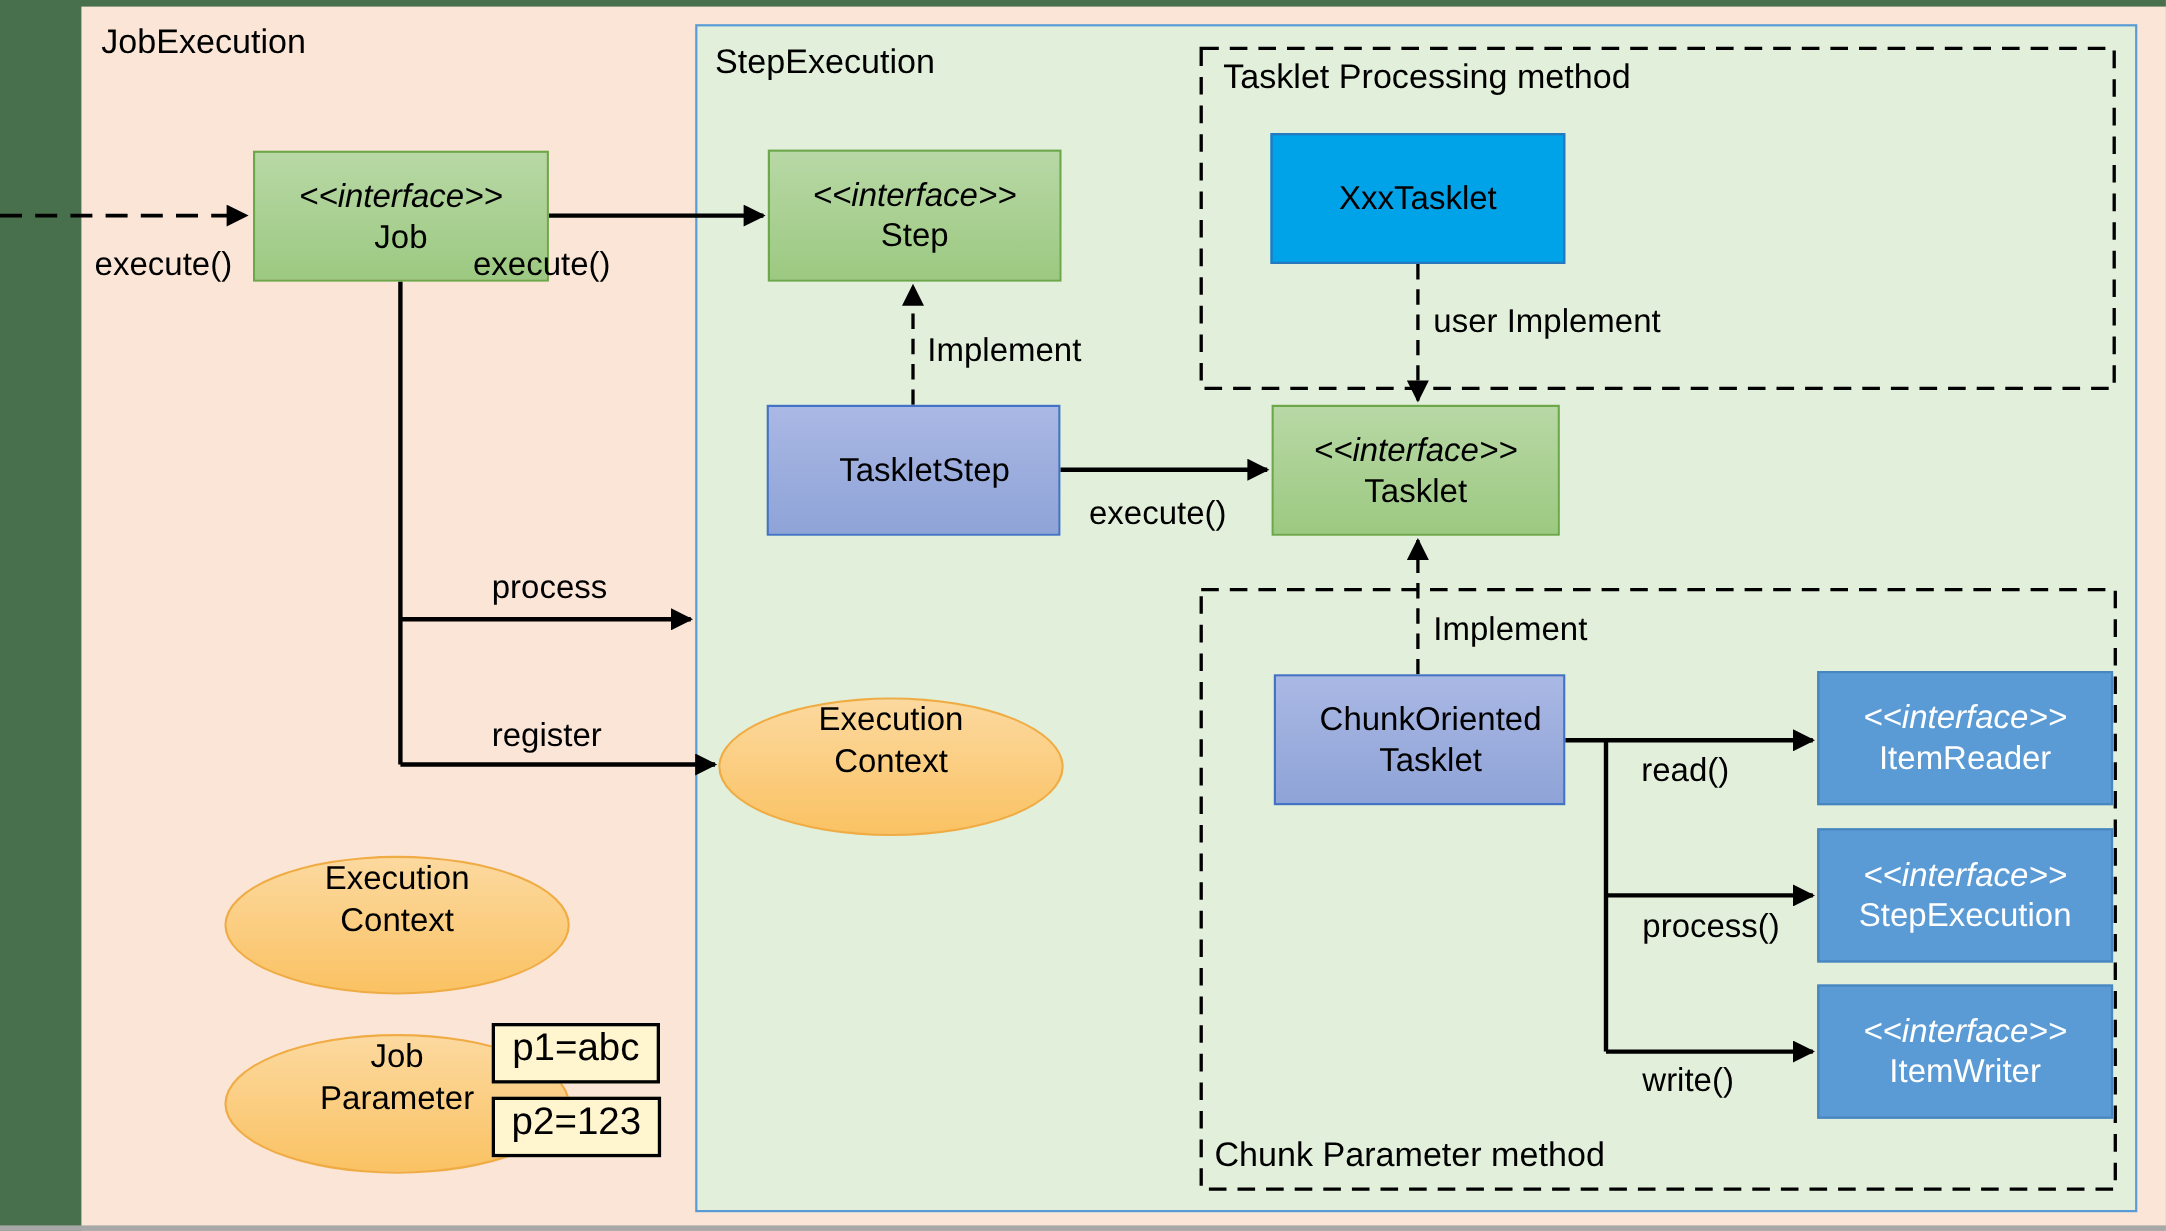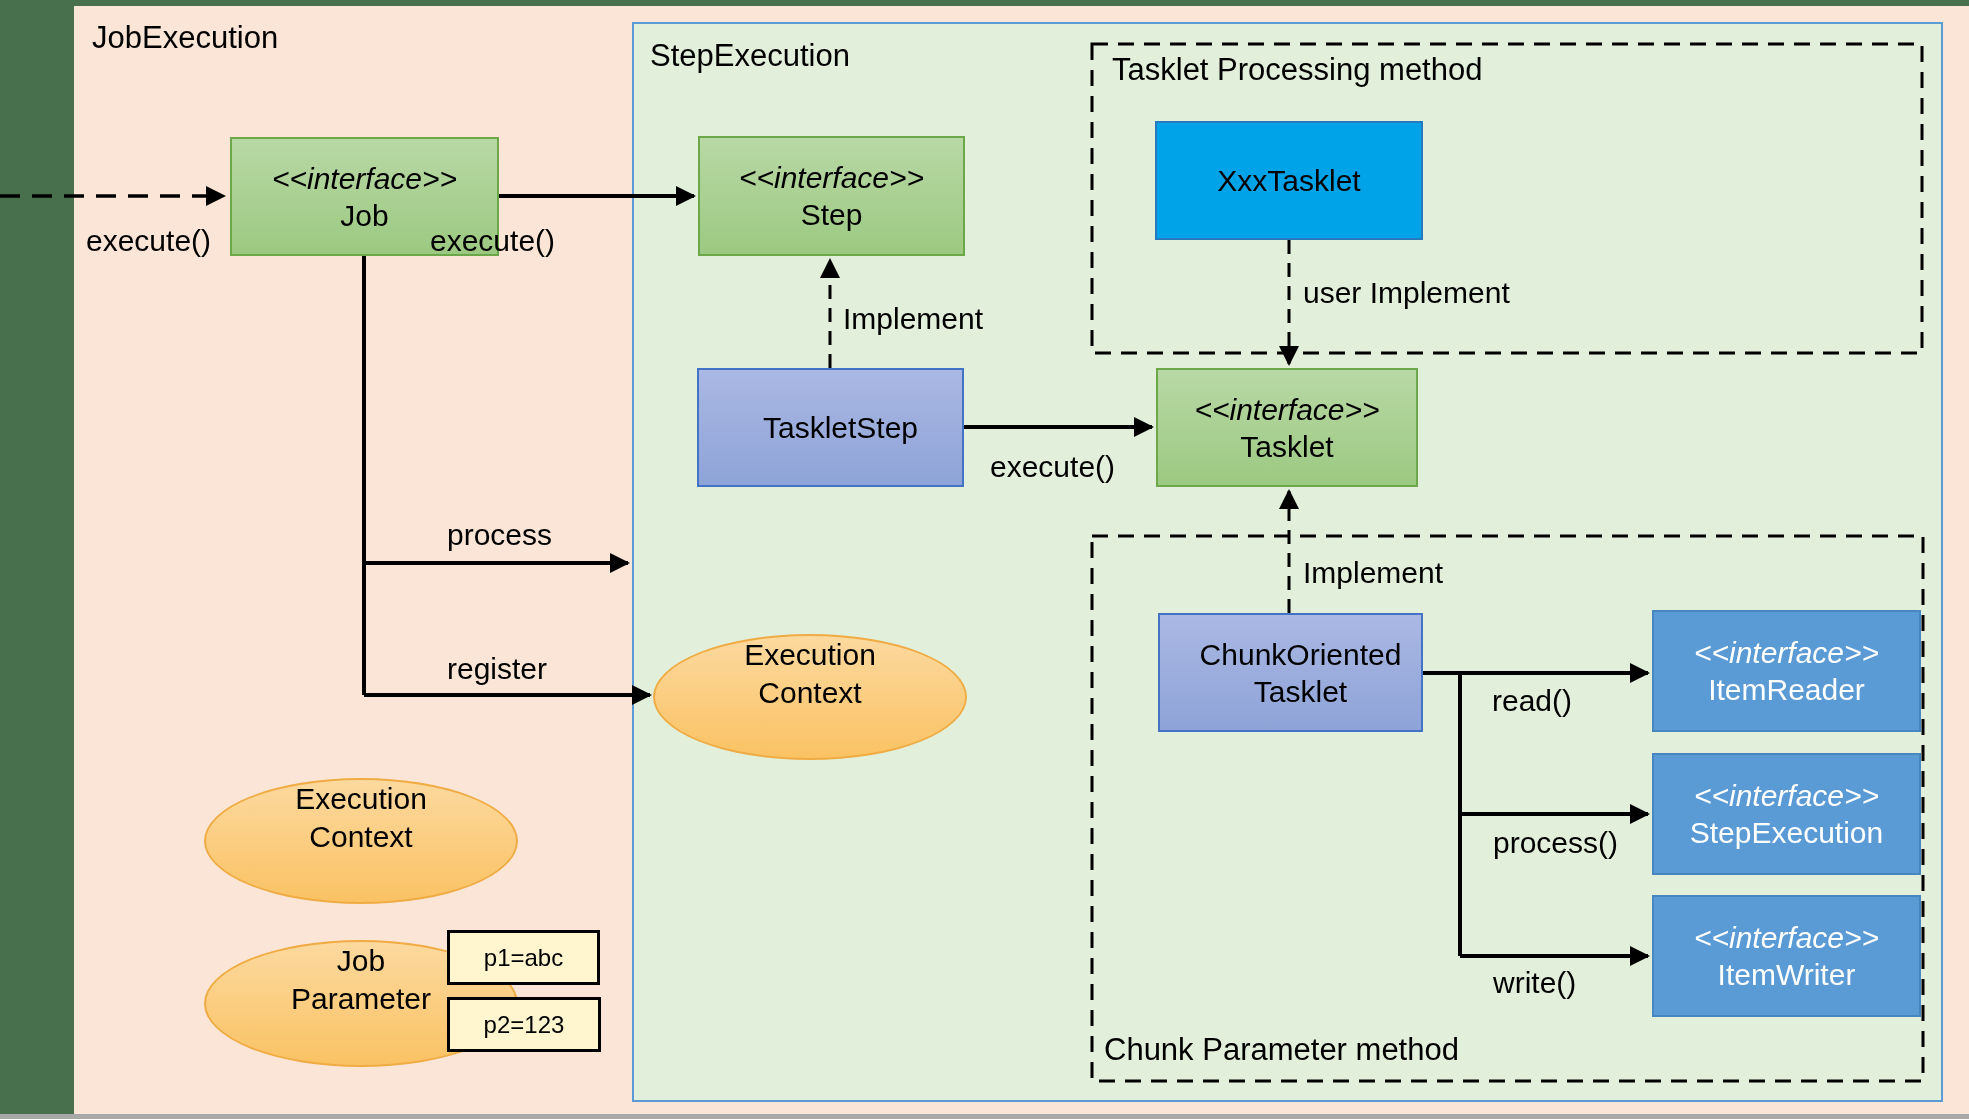--- a/index.html
+++ b/index.html
@@ -16,22 +16,22 @@
   .node{position:absolute;display:flex;flex-direction:column;align-items:center;justify-content:center;
         text-align:center;font-size:30px;line-height:37px;box-sizing:border-box;}
   .green-node{background:linear-gradient(180deg,#B8D8A5 0%,#9CC981 100%);border:2px solid #6CA74A;}
   .purple-node{background:linear-gradient(180deg,#AAB8E4 0%,#8EA3D7 100%);border:2px solid #4472C4;padding-left:20px;}
   .cyan-node{background:#00A2E8;border:2px solid #2779BD;}
   .steel-node{background:#5B9BD5;border:2px solid #4886BF;color:#FFFFFF;}
   .stereotype{font-style:italic;}
   .ellipse{position:absolute;display:flex;flex-direction:column;align-items:center;justify-content:flex-start;
            text-align:center;font-size:30px;line-height:38px;border-radius:50%;
            background:linear-gradient(180deg,#FCD99F 0%,#FAC263 100%);border:2px solid #F0AC44;box-sizing:border-box;}
-  .note{position:absolute;display:flex;align-items:center;justify-content:center;
-        background:#FFF5CE;border:3px solid #000;box-sizing:border-box;font-size:24px;}
+  .note{position:absolute;display:flex;align-items:flex-start;justify-content:center;
+        background:#FFF5CE;border:3px solid #000;box-sizing:border-box;font-size:35px;}
 </style>
 </head>
 <body>
 
 <div class="canvas">
 
   <div class="sidebar"></div>
   <div class="strip-top"></div>
 
   <div class="step-area"></div>

